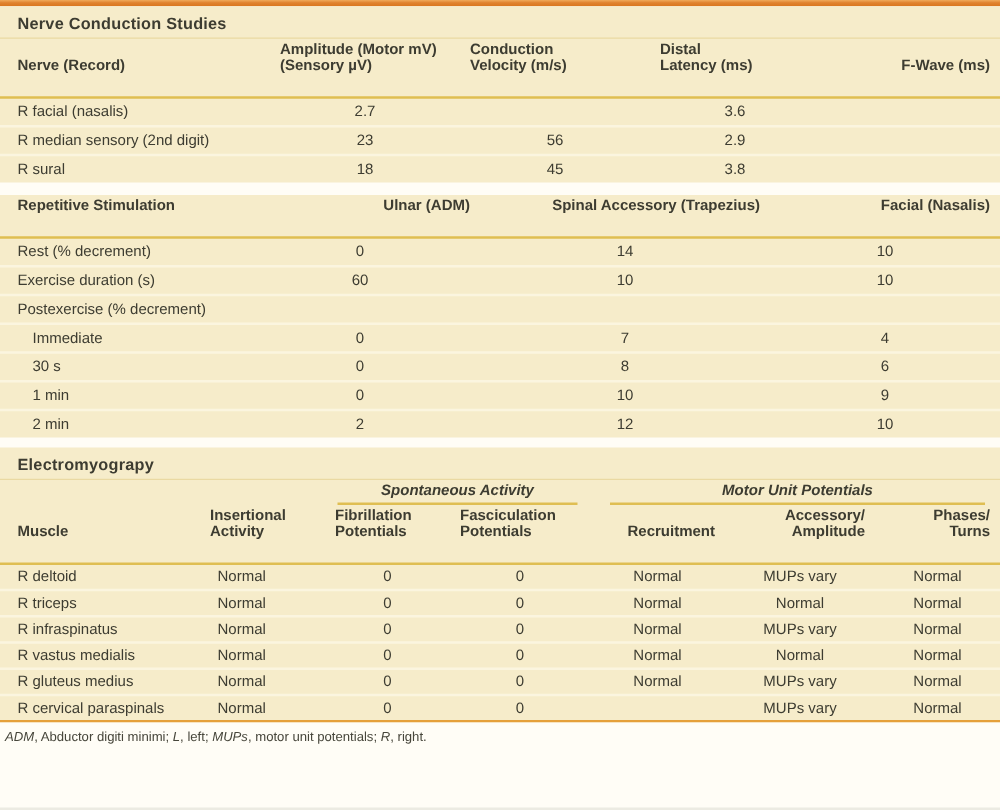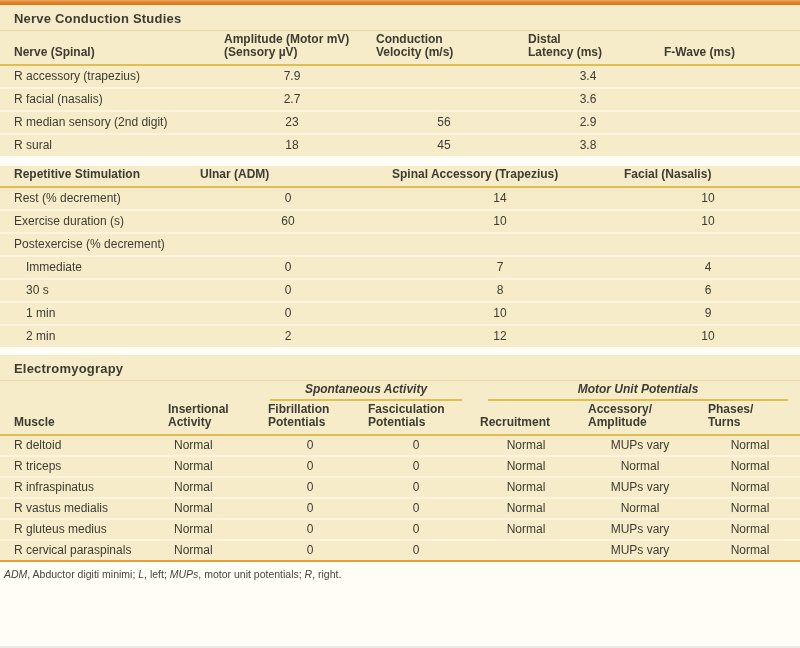--- a/index.html
+++ b/index.html
@@ -13,25 +13,25 @@
   .topbar { height: 5px; background: linear-gradient(180deg,#F0AA5B 0%,#E0822F 45%,#D9771F 100%); }
   .section { background: #F6ECCA; }
   .gap-lg { height: 10px; }
   .gap-sm { height: 8px; }
   .sec-title {
     font-size: 13px; font-weight: bold; letter-spacing: .2px;
     padding: 6px 14px 4px; border-bottom: 1px solid #EAD9A2;
   }
   table { width: 100%; border-collapse: collapse; table-layout: fixed; }
   th, td { font-size: 12px; line-height: 13px; padding: 4px 8px; white-space: nowrap; overflow: hidden; }
-  thead th { font-weight: bold; vertical-align: bottom; padding-top: 2px; padding-bottom: 5px; }
+  thead th { font-weight: bold; vertical-align: bottom; padding-top: 2px; padding-bottom: 18px; }
   tr.head th { border-bottom: 2px solid #DFBE52; }
   .hl { display: block; }
   .h-left { text-align: left; }
-  .h-center { text-align: left; }
+  .h-center { text-align: right; }
   th.first, td.lbl { padding-left: 14px; }
   td.lbl { text-align: left; }
   td.val { text-align: center; }
   td.indent { padding-left: 26px; }
   tbody tr + tr td { border-top: 2px solid #FBF5DF; }
   .emg-table tbody td { padding-top: 3px; padding-bottom: 3px; }
   tr.grp th { border-bottom: none; padding: 2px 0 0; vertical-align: bottom; }
   .g-label {
     font-weight: bold; font-style: italic; font-size: 12px; text-align: center;
     border-bottom: 2px solid #DFBE52; padding-bottom: 3px;
@@ -54,47 +54,40 @@
       <colgroup>
           <col style="width:27%">
           <col style="width:19%">
           <col style="width:19%">
           <col style="width:17%">
           <col style="width:18%">
         </colgroup>
       <thead>
         <tr class="head">
           <th class="h-left first">
-              <span class="hl">Nerve (Spinal)</span>
+              <span class="hl">Nerve (Record)</span>
             </th>
           <th class="h-left">
               <span class="hl">Amplitude (Motor mV)</span>
               <span class="hl">(Sensory µV)</span>
             </th>
           <th class="h-left">
               <span class="hl">Conduction</span>
               <span class="hl">Velocity (m/s)</span>
             </th>
           <th class="h-left">
               <span class="hl">Distal</span>
               <span class="hl">Latency (ms)</span>
             </th>
           <th class="h-center">
               <span class="hl">F-Wave (ms)</span>
             </th>
         </tr>
       </thead>
       <tbody id="ncs-body">
-          <tr>
-            <td class="lbl">R accessory (trapezius)</td>
-            <td class="val">7.9</td>
-            <td class="val"></td>
-            <td class="val">3.4</td>
-            <td class="val"></td>
-          </tr>
           <tr>
             <td class="lbl">R facial (nasalis)</td>
             <td class="val">2.7</td>
             <td class="val"></td>
             <td class="val">3.6</td>
             <td class="val"></td>
           </tr>
           <tr>
             <td class="lbl">R median sensory (2nd digit)</td>
             <td class="val">23</td>

